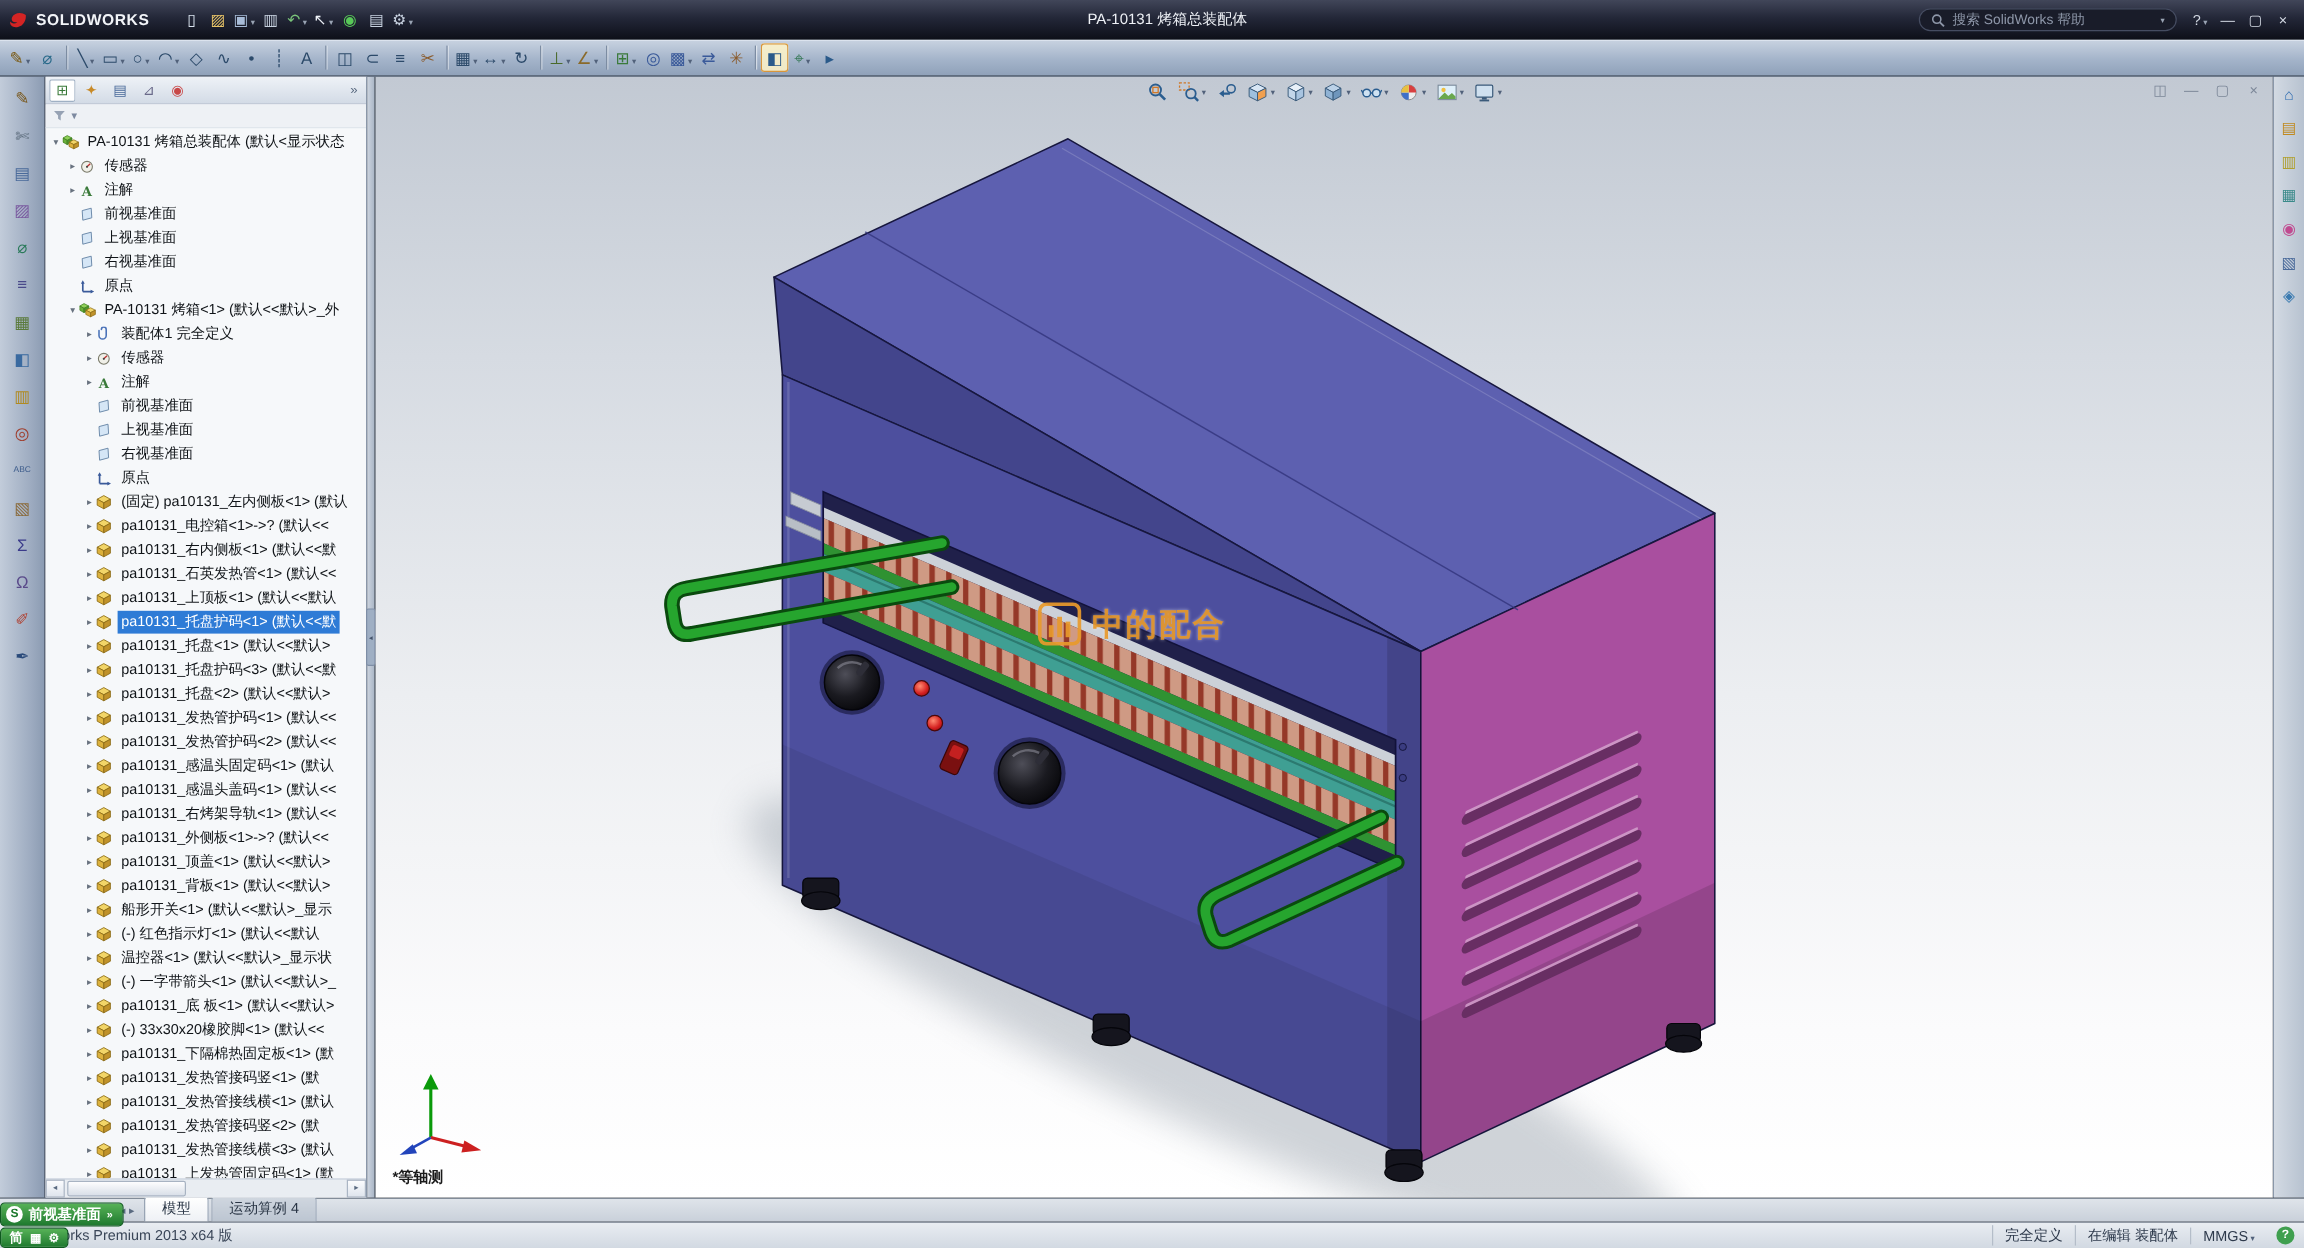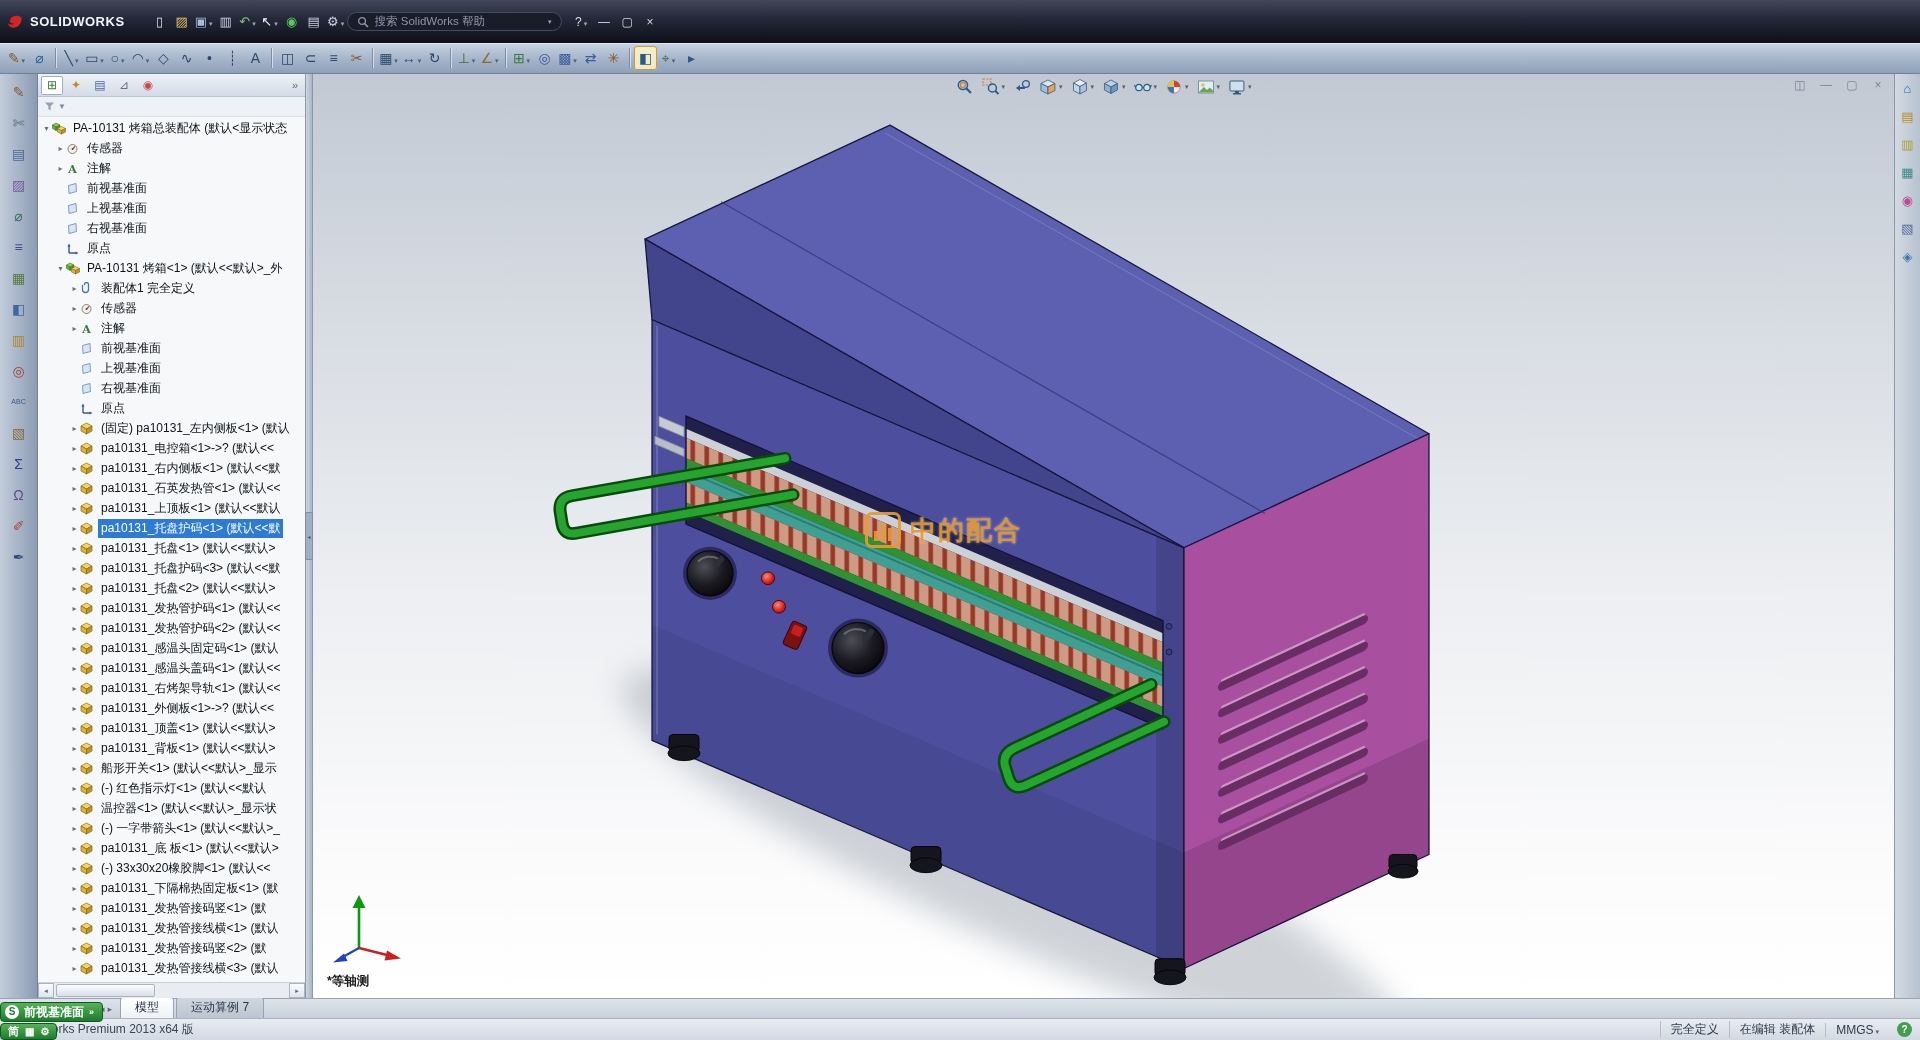--- a/index.html
+++ b/index.html
@@ -1,20 +1,20 @@
 <!DOCTYPE html>
 <html><head>
 <meta charset="utf-8">
 <style>
   * { box-sizing: border-box; margin:0; padding:0; }
   html,body { width:1920px; height:1040px; overflow:hidden; font-family:"Liberation Sans",sans-serif; background:#000; }
   #app { width:1920px; height:1040px; display:flex; flex-direction:column; position:relative; }
 
   
-  .titlebar { height:43px; flex:none; display:flex; align-items:center; background:linear-gradient(#414659,#232738 45%,#0d0f18); color:#dde3ec; font-size:12.5px; padding:0 6px; }
+  .titlebar { height:33px; flex:none; display:flex; align-items:center; background:linear-gradient(#414659,#232738 45%,#0d0f18); color:#dde3ec; font-size:12.5px; padding:0 6px; }
   .logo { display:flex; align-items:center; gap:4px; margin-right:10px; }
   .logo-text { font-weight:bold; letter-spacing:.5px; color:#f2f4f8; font-size:13px; }
   .menus { display:flex; }
   .menu-item { padding:2px 8px; border-radius:2px; white-space:nowrap; }
   .qicons { display:flex; align-items:center; margin-left:14px; }
   .qicon { width:22px; height:19px; line-height:19px; text-align:center; font-size:13px; }
   .tb-title { flex:1; text-align:center; color:#eef1f6; white-space:nowrap; overflow:hidden; }
   .search-box { display:flex; align-items:center; gap:6px; width:215px; height:19px; background:#191c29; border:1px solid #454c61; border-radius:10px; padding:0 9px; color:#8d96a8; font-size:11.5px; flex:none; }
   .search-box .sph { flex:1; white-space:nowrap; overflow:hidden; }
   .wctl { display:flex; align-items:center; margin-left:8px; }
@@ -106,20 +106,21 @@
         <span class="qicon" style="color: rgb(216, 226, 238);">▯</span>
         <span class="qicon" style="color: rgb(232, 196, 104);">▨</span>
         <span class="qicon" style="color: rgb(168, 188, 216);">▣<span class="dd">▾</span></span>
         <span class="qicon" style="color: rgb(200, 210, 224);">▥</span>
         <span class="qicon" style="color: rgb(122, 196, 122);">↶<span class="dd">▾</span></span>
         <span class="qicon" style="color: rgb(238, 242, 248);">↖<span class="dd">▾</span></span>
         <span class="qicon" style="color: rgb(88, 200, 88);">◉</span>
         <span class="qicon" style="color: rgb(200, 210, 224);">▤</span>
         <span class="qicon" style="color: rgb(200, 210, 224);">⚙<span class="dd">▾</span></span>
       </div>
+    <div class="tb-title">PA-10131 烤箱总装配体</div>
     <div class="search-box">
       <svg width="12" height="12" viewBox="0 0 12 12">
           <circle cx="5" cy="5" r="3.4" fill="none" stroke="#8d96a8" stroke-width="1.3"></circle>
           <line x1="7.6" y1="7.6" x2="11" y2="11" stroke="#8d96a8" stroke-width="1.6"></line>
         </svg>
       <span class="sph">搜索 SolidWorks 帮助</span>
       <span class="dd">▾</span>
     </div>
     <div class="wctl">
         <span class="wbtn">?<span class="dd">▾</span></span>
@@ -938,21 +939,21 @@
       </div>
   </div>
 
   <div class="tabbar">
     <span class="tabnav">
       <span>◂</span>
       <span>▸</span>
     </span>
     <span class="mtabs">
         <span class="mtab active">模型</span>
-        <span class="mtab">运动算例 7</span>
+        <span class="mtab">运动算例 4</span>
       </span>
   </div>
 
   <div class="statusbar">
     <span class="statusleft">SolidWorks Premium 2013 x64 版</span>
     <span class="statusitems">
         <span class="statusitem">完全定义</span>
         <span class="statusitem">在编辑 装配体</span>
         <span class="statusitem">MMGS<span class="dd">▾</span></span>
       </span>

